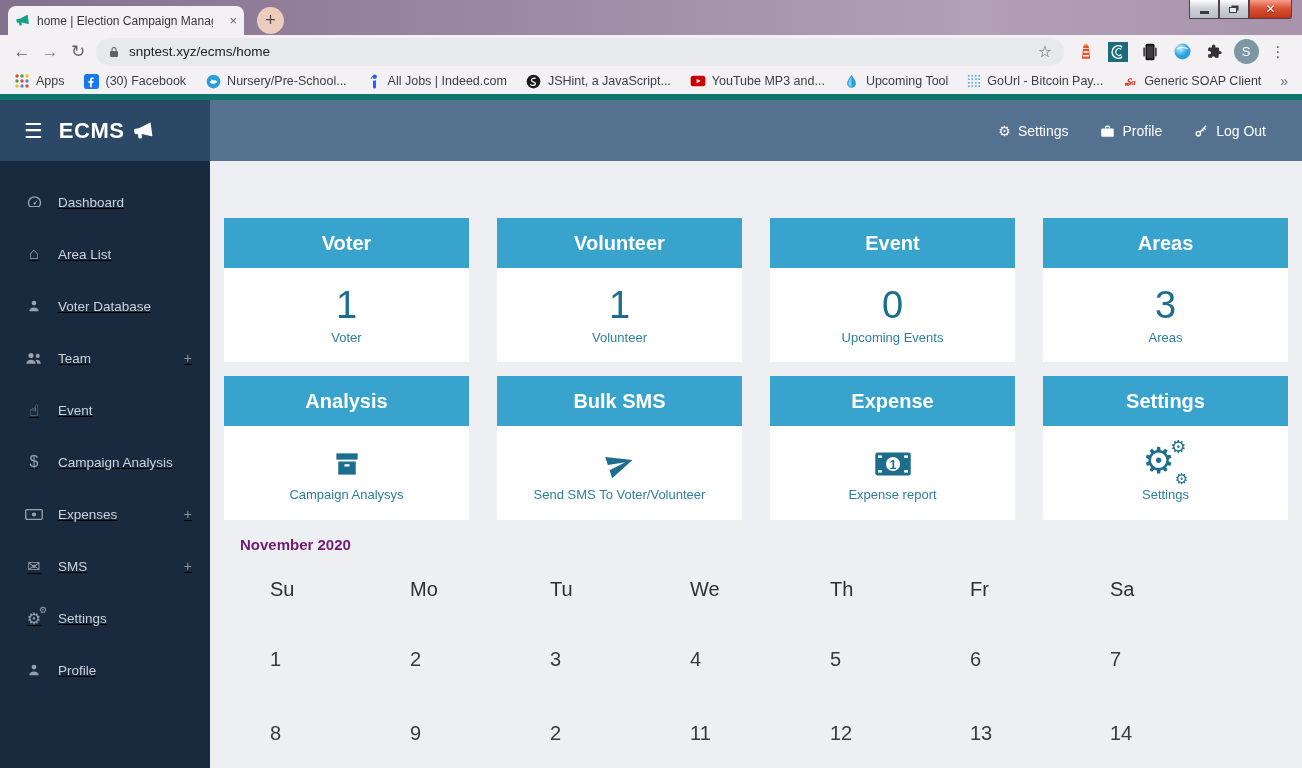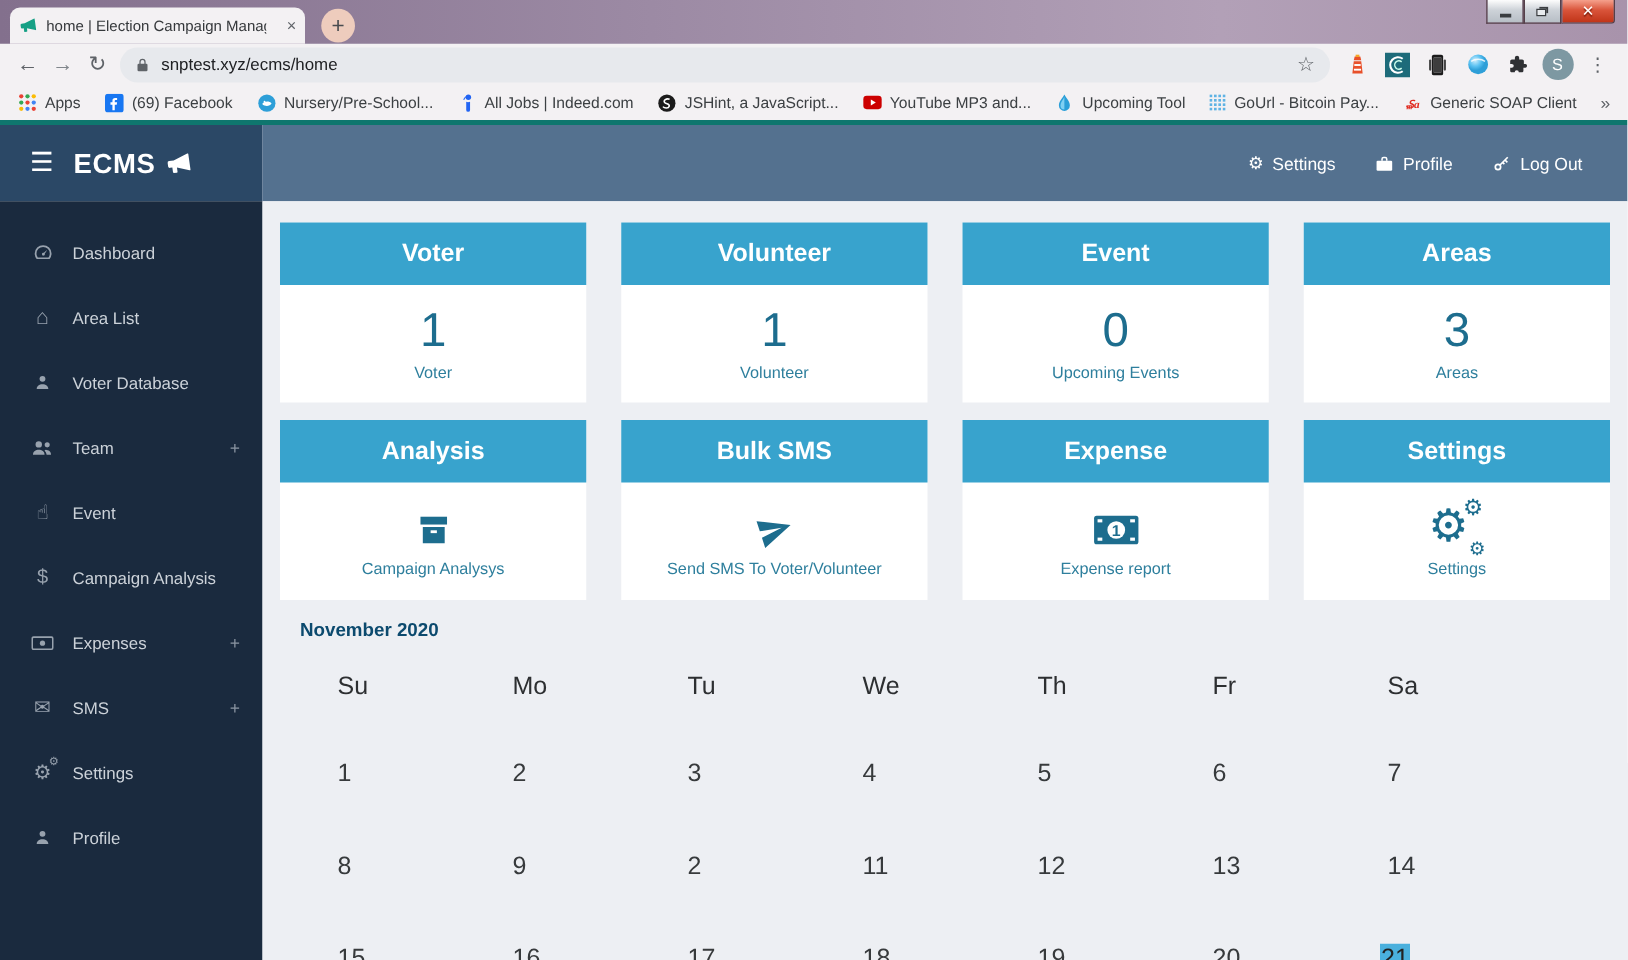--- a/index.html
+++ b/index.html
@@ -41,71 +41,71 @@
   .url { font-size:13.5px; color:#202124; margin-left:9px; }
   .star { margin-left:auto; font-size:16px; color:#5f6368; }
   .ext { width:26px; height:26px; display:flex; align-items:center;
     justify-content:center; margin:0 3px; }
   .avatar { width:25px; height:25px; border-radius:50%; background:#7d98a2;
     color:#fff; font-size:13px; display:flex; align-items:center; justify-content:center; }
   .kebab { font-size:15px; color:#5f6368; letter-spacing:0; }
 
   
   .bkbar { height:32px; background:#f3f1f3; display:flex; align-items:center;
-    padding:0 14px; gap:19px; border-bottom:4px solid #0f766e; }
+    padding:0 14px; gap:19px; border-bottom:6px solid #0f766e; }
   .bk { display:flex; align-items:center; gap:6px; font-size:12.5px; color:#3c4043;
     white-space:nowrap; }
   .bk-chevron { margin-left:auto; margin-right:4px; font-size:14px; color:#5f6368; }
   .bi { width:16px; height:16px; display:flex; align-items:center; justify-content:center; }
 
   
   .apphdr { height:61px; display:flex; }
   .brand { width:210px; background:#2b4866; display:flex; align-items:center;
     padding-left:24px; gap:16px; }
   .burger { color:#fff; font-size:21px; }
   .brand-name { color:#fff; font-size:22px; font-weight:700; letter-spacing:.5px;
     display:flex; align-items:center; gap:8px; }
   .hdr-right { flex:1; background:#54718f; display:flex; align-items:center;
     justify-content:flex-end; gap:32px; padding-right:36px; }
   .hdr-item { display:flex; align-items:center; gap:7px; color:#fff; font-size:14px; }
   .hdr-item .gl { font-size:14px; }
 
   
-  .bodyrow { display:flex; height:607px; }
+  .bodyrow { display:flex; height:607px;text-decoration:underline; }
   .sidebar { width:210px; background:#1a2a3e; padding-top:15px; }
   .side-item { height:52px; display:flex; align-items:center;
     padding:0 18px 0 24px; gap:14px; color:#ccd2d9; font-size:13.5px; }
   .side-ic { width:20px; display:flex; justify-content:center; align-items:center;
     color:#98a2ae; font-size:15px; position:relative; }
   .side-ic svg { fill:#98a2ae; }
   .side-plus { margin-left:auto; color:#8b95a2; font-size:14px; }
   .gear2 { position:absolute; font-size:9px; right:-3px; top:-4px; }
 
   
-  .main { flex:1; background:#edeff3; position:relative; overflow:hidden; }
+  .main { flex:1; background:#edeff3; position:relative; overflow:hidden;margin-top:40px; }
   .cards { position:absolute; left:14px; top:17px; display:grid;
     grid-template-columns:repeat(4,245px); column-gap:28px; row-gap:14px; }
   .card { width:245px; height:144px; background:#fff; }
   .card-hd { height:50px; background:#38a3cd; color:#fff; font-size:20px;
     font-weight:700; display:flex; align-items:center; justify-content:center; }
   .card-bd { height:94px; display:flex; flex-direction:column; align-items:center;
     justify-content:center; }
   .card-num { font-size:38px; color:#1d6d8e; line-height:1.1; }
   .card-lbl { font-size:13px; color:#2e7f9d; margin-top:3px; }
   .card-ic { height:40px; display:flex; align-items:center; justify-content:center;
     color:#1d6d8e; position:relative; }
   .card-ic svg { fill:#1d6d8e; }
   .gearset { position:relative; width:46px; height:40px; color:#1d6d8e; }
   .gearset .g1 { position:absolute; left:0; top:-4px; font-size:36px; }
   .gearset .g2 { position:absolute; right:2px; top:-8px; font-size:18px; }
   .gearset .g3 { position:absolute; right:0px; bottom:-4px; font-size:15px; }
 
   
   .cal { position:absolute; left:30px; top:335px; width:1048px; }
-  .cal-title { font-size:15px; font-weight:700; color:#0c4a6e; height:20px; }
+  .cal-title { font-size:15px; font-weight:700; color:#701a75; height:20px; }
   .cal-grid { margin-top:0; }
   .cal-row { display:grid; grid-template-columns:repeat(7,140px); height:74px;
     align-items:center; }
   .cal-row.wd { height:66px; }
   .cal-cell { padding-left:30px; font-size:20px; color:#373a3c; }
   .cal-cell.wdl { color:#2d2f31; }
   .hl { display:inline-flex; width:24px; height:24px; align-items:center;
     justify-content:center; background:#4ab0dd; margin-left:-6px; color:#222; }
 </style>
 </head>
@@ -213,21 +213,21 @@
       </span>
       <span>Apps</span>
     </div>
     <div class="bk">
       <span class="bi">
         <svg width="15" height="15" viewBox="0 0 24 24">
             <rect width="24" height="24" rx="4" fill="#1877f2"></rect>
             <path d="M15.5 8h-2c-.6 0-1 .5-1 1v2h3l-.5 3h-2.5v7h-3v-7H7v-3h2.5V9a3.5 3.5 0 0 1 3.5-3.5h2.5Z" fill="#fff"></path>
           </svg>
       </span>
-      <span>(69) Facebook</span>
+      <span>(30) Facebook</span>
     </div>
     <div class="bk">
       <span class="bi">
         <svg width="15" height="15" viewBox="0 0 24 24">
             <circle cx="12" cy="12" r="11" fill="#2d9fd8"></circle>
             <path d="M6 13c3-4 9-4 12-1-2 4-8 5-12 1Z" fill="#fff"></path>
             <circle cx="9" cy="10" r="1.2" fill="#fff"></circle>
           </svg>
       </span>
       <span>Nursery/Pre-School...</span>

